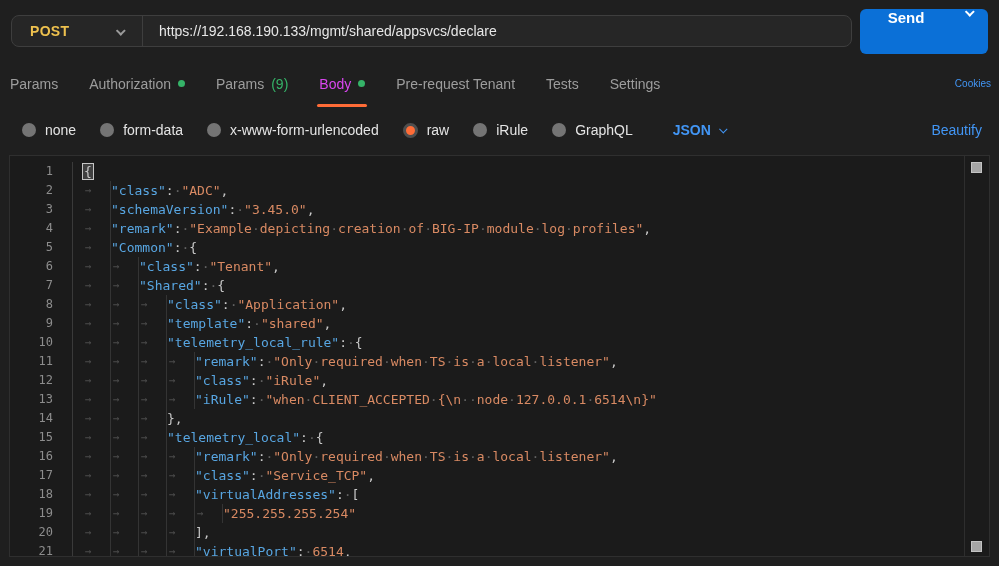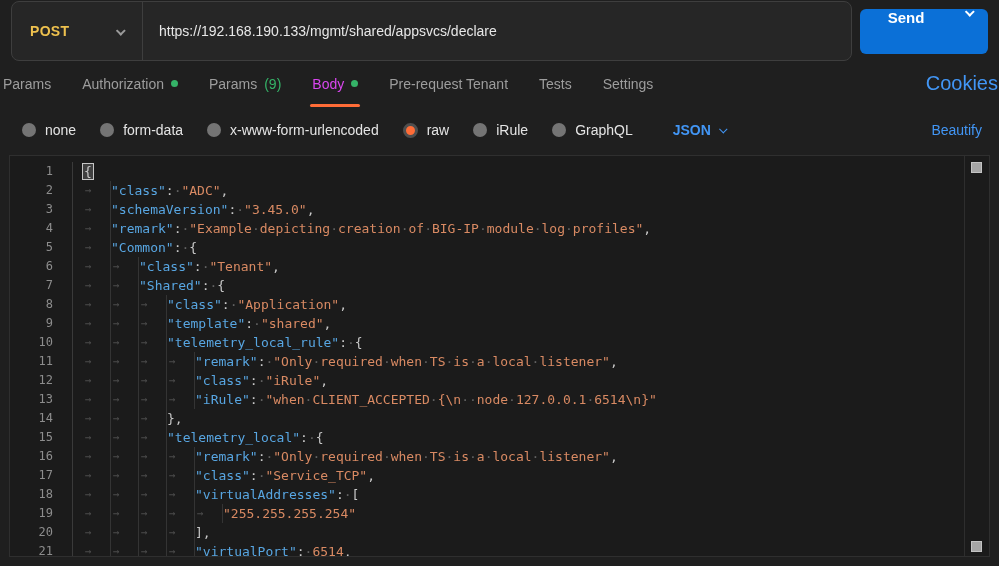--- a/index.html
+++ b/index.html
@@ -6,42 +6,42 @@
     --accent:#ff6c37; --method:#eec14e; --link:#4296f5; --send:#0b70d7;
     --green:#35b368; --key:#58a6e2; --str:#d98a63; --punc:#c9c9c9;
     --page:#1f1f1f; --panel:#262626; --border:#3e3e3e; --editor:#1b1b1b;
   }
   *{margin:0;padding:0;box-sizing:border-box;}
   html,body{width:999px;height:566px;overflow:hidden;}
   body{background:var(--page);font-family:"Liberation Sans",sans-serif;-webkit-font-smoothing:antialiased;}
 
   
   .topbar{display:flex;align-items:center;padding:8px 11px 6px;gap:8px;height:60px;}
-  .request-bar{flex:1;height:60px;background:var(--panel);border:1px solid var(--border);border-radius:8px;display:flex;align-items:stretch;overflow:hidden;}
+  .request-bar{flex:1;height:32px;background:var(--panel);border:1px solid var(--border);border-radius:8px;display:flex;align-items:stretch;overflow:hidden;}
   .method{width:130px;display:flex;align-items:center;justify-content:space-between;padding:0 17px 0 18px;cursor:pointer;}
   .method-label{color:var(--method);font-weight:700;font-size:14px;letter-spacing:.3px;}
   .vdiv{width:1px;background:var(--border);}
   .url{flex:1;display:flex;align-items:center;padding-left:16px;color:#e7e7e7;font-size:14px;white-space:nowrap;}
   .send-group{width:128px;height:45px;background:var(--send);border-radius:6px;display:flex;align-items:flex-start;color:#fff;cursor:pointer;}
   .send-main{flex:1;display:flex;align-items:center;justify-content:center;font-size:15px;font-weight:600;}
   .send-div{width:1px;background:rgba(255,255,255,.28);margin:6px 0;}
   .send-caret{width:35px;display:flex;align-items:center;justify-content:center;}
   .chev{display:inline-block;width:7px;height:7px;border-left:2px solid currentColor;border-bottom:2px solid currentColor;transform:rotate(-45deg) translateY(-1px);}
   .chev.sm{width:6px;height:6px;border-width:1.5px;}
   .method .chev{color:#9a9a9a;}
 
   
-  .tabs-row{display:flex;align-items:stretch;padding:0 1px;height:47px;}
+  .tabs-row{display:flex;align-items:stretch;padding:0 8px;height:47px;}
   .tabs{display:flex;align-items:stretch;}
   .tab{position:relative;display:flex;align-items:center;gap:7px;padding:0 2px;margin-right:27px;color:#9d9d9d;font-size:14px;cursor:pointer;white-space:nowrap;}
   .tab.active{color:#d946ef;}
   .tab.active::after{content:"";position:absolute;left:0;right:0;bottom:0;height:3px;border-radius:2px;background:var(--accent);}
   .tab .badge{color:var(--green);}
   .dot{width:7px;height:7px;border-radius:50%;background:var(--green);flex:0 0 auto;}
-  .cookies{margin-left:auto;align-self:center;color:var(--link);font-size:20px;cursor:pointer;}
+  .cookies{margin-left:auto;align-self:center;color:var(--link);font-size:10px;cursor:pointer;}
 
   
   .options-row{display:flex;align-items:center;padding:0 17px 0 22px;height:46px;font-size:14px;color:#e4e4e4;}
   .opts{display:flex;align-items:center;}
   .opt{display:flex;align-items:center;gap:9px;margin-right:24px;cursor:pointer;white-space:nowrap;justify-content:space-between;}
   .radio{width:14px;height:14px;border-radius:50%;background:#747474;flex:0 0 auto;}
   .opt.sel .radio{width:15px;height:15px;background:var(--accent);border:3px solid #4e4e4e;}
   .type-select{display:flex;align-items:center;gap:10px;color:var(--link);margin-left:16px;font-weight:600;cursor:pointer;}
   .type-select .chev{color:var(--link);}
   .beautify{margin-left:auto;color:var(--link);cursor:pointer;}

